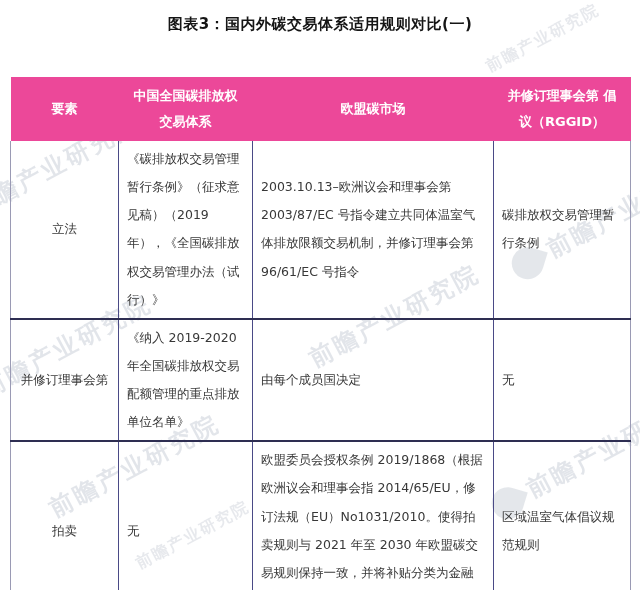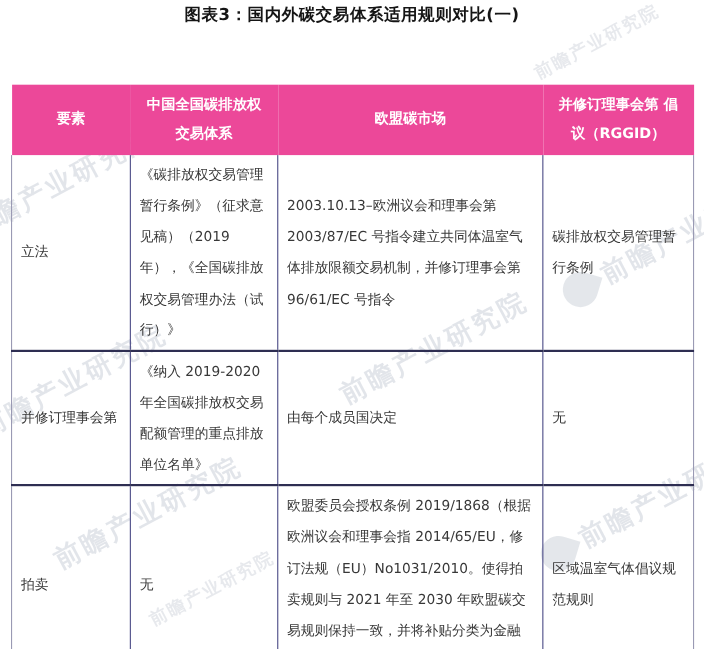--- a/index.html
+++ b/index.html
@@ -5,21 +5,21 @@
   html,body{margin:0;padding:0;}
   body{
     width:640px;height:590px;
     background:#ffffff;
     font-family:"DejaVu Sans","Liberation Sans",sans-serif;
     position:relative;
     overflow:hidden;
     color:#333;
   }
   .page-title{
-    position:absolute;top:4px;left:0;width:640px;
+    position:absolute;top:15px;left:0;width:640px;
     text-align:center;
     font-size:15px;font-weight:bold;color:#151515;
     letter-spacing:0.5px;
   }
   .table-wrap{
     position:absolute;left:10px;top:58px;width:620px;
   }
   table{
     border-collapse:collapse;table-layout:fixed;width:620px;
   }
@@ -40,21 +40,21 @@
     text-align:left;
     padding:4px 8px;
     line-height:2.25;
     border-left:1px solid #4a4a86;
     border-bottom:2px solid #2e2e52;
     background:transparent;
     margin-top:12px;
   }
   tbody td:first-child{border-left:1px solid #9a9ab4;}
   tbody td:last-child{border-right:1px solid #9a9ab4;}
-  tbody td.factor{text-align:left;}
+  tbody td.factor{text-align:center;}
   tr.r0{height:147px;}
   tr.r1{height:118px;}
   tr.r2{height:152px;}
   
   .wm{
     position:absolute;
     transform:rotate(-28deg);
     color:rgba(158,168,184,0.30);
     font-size:24px;font-weight:bold;letter-spacing:3px;
     white-space:nowrap;

